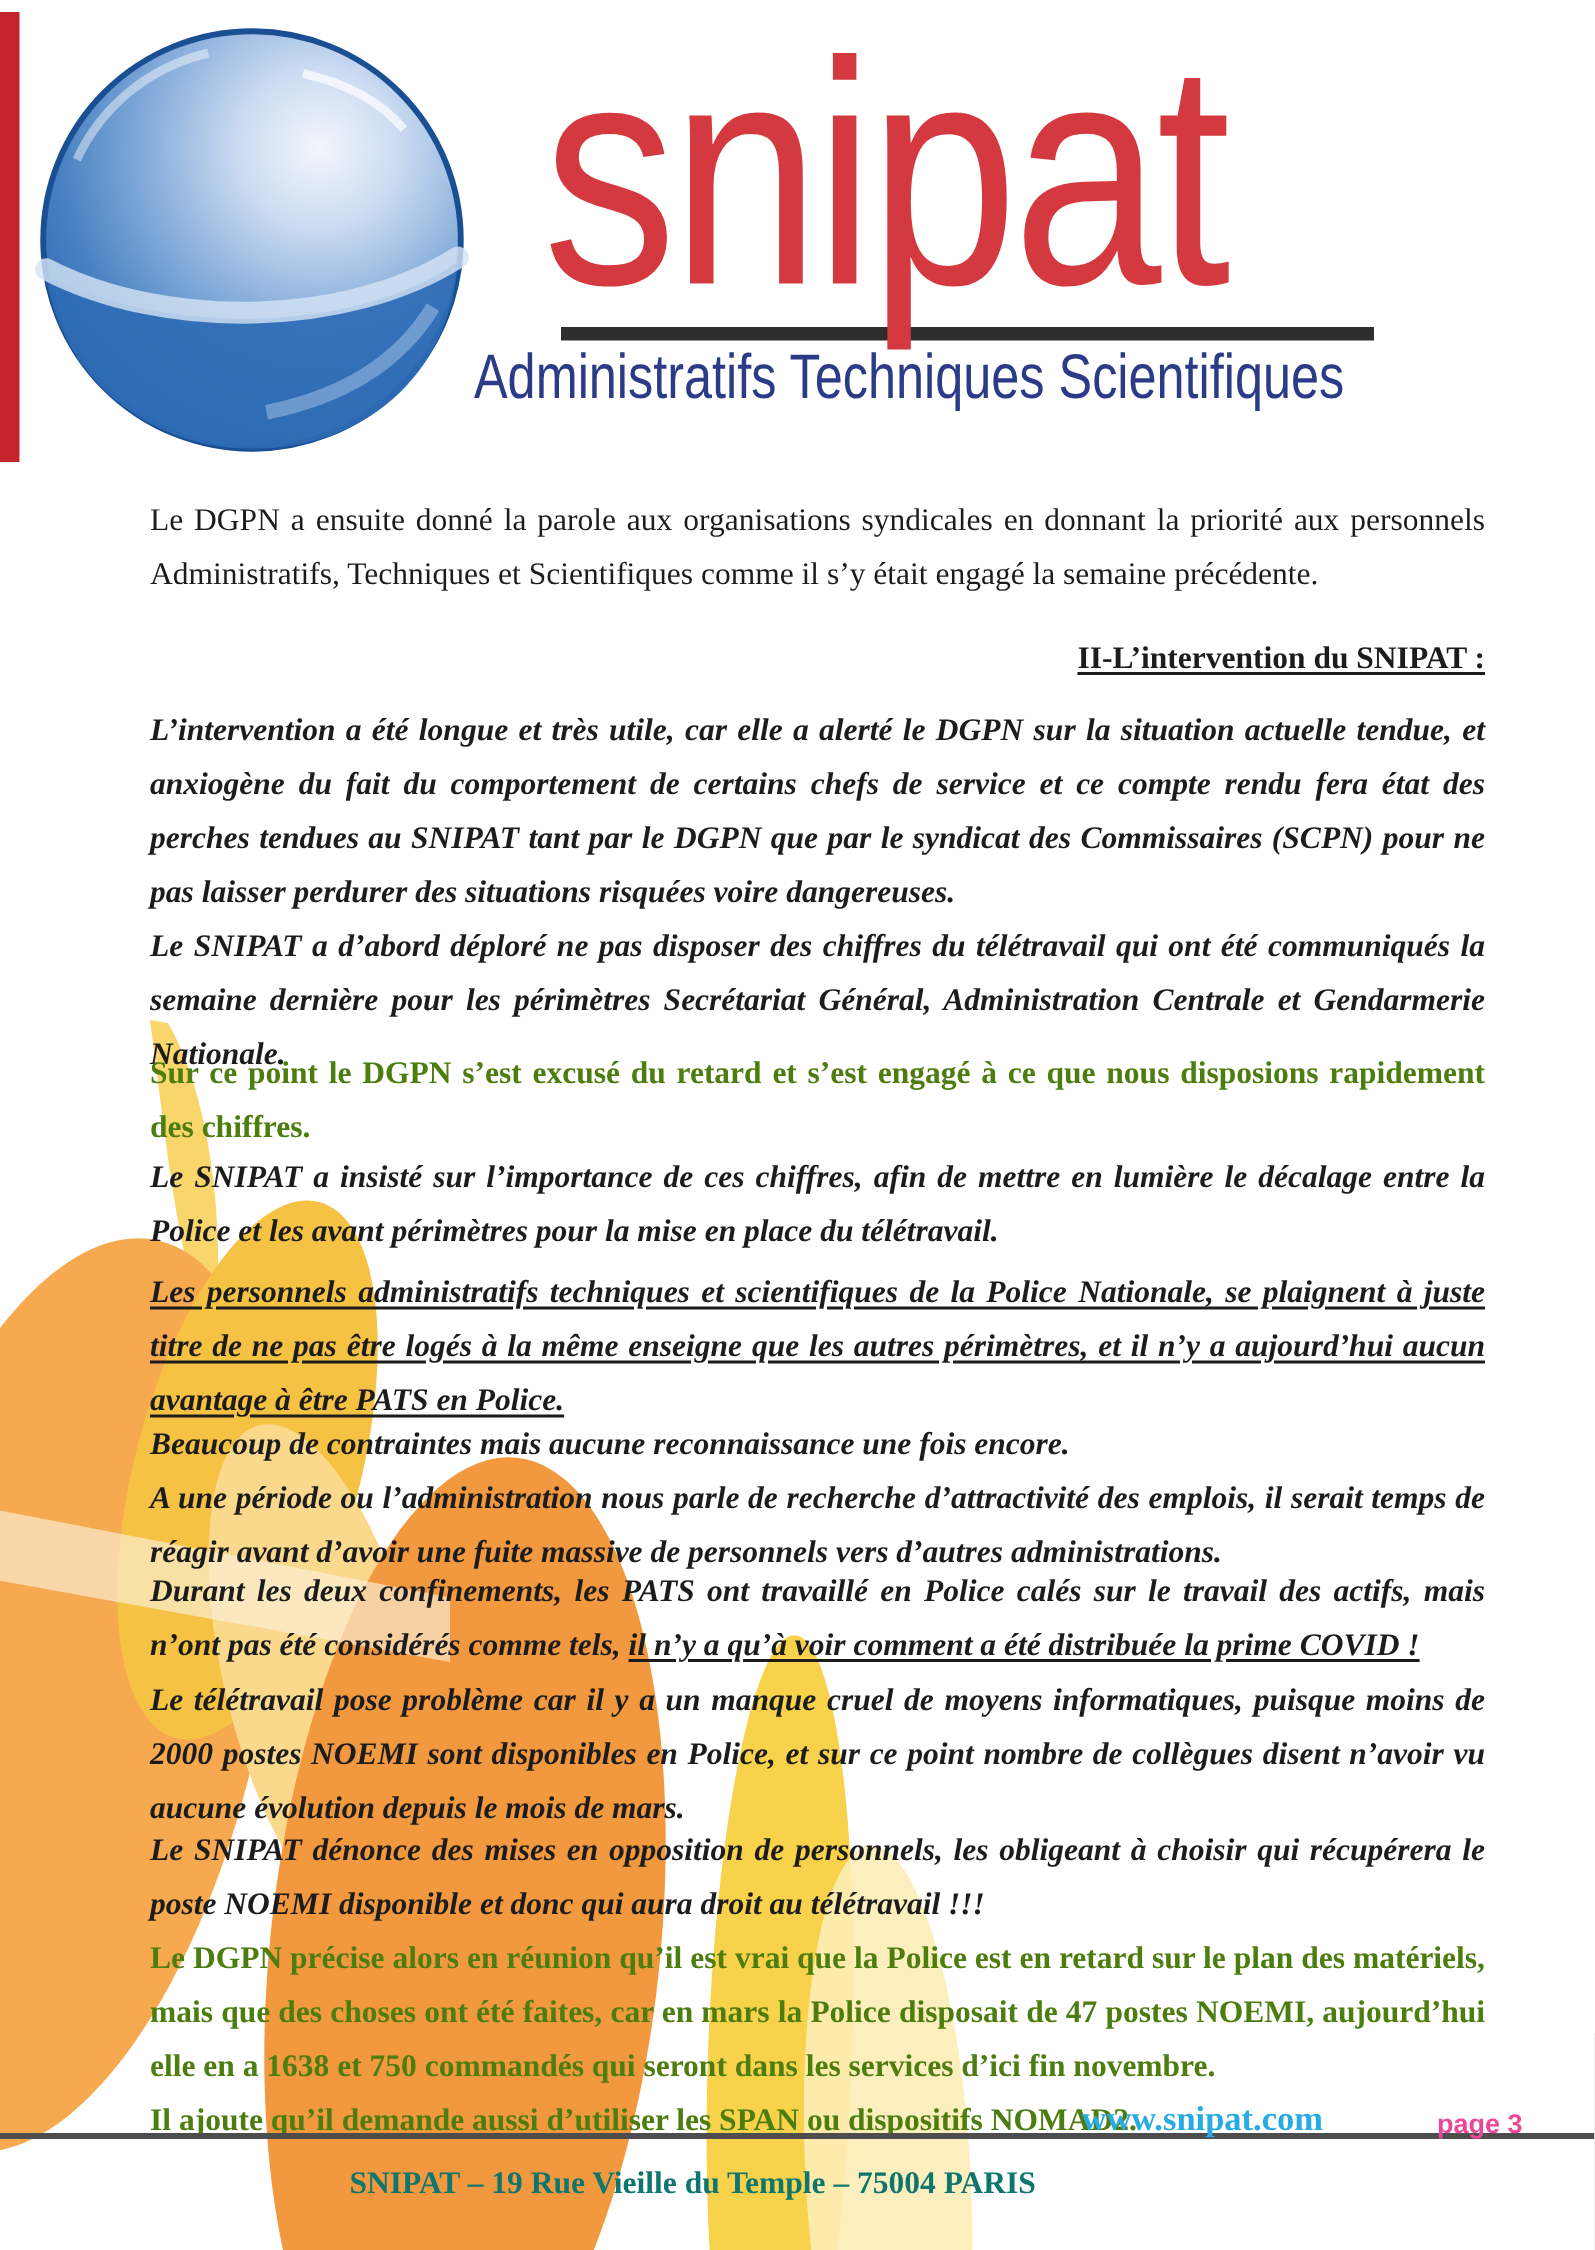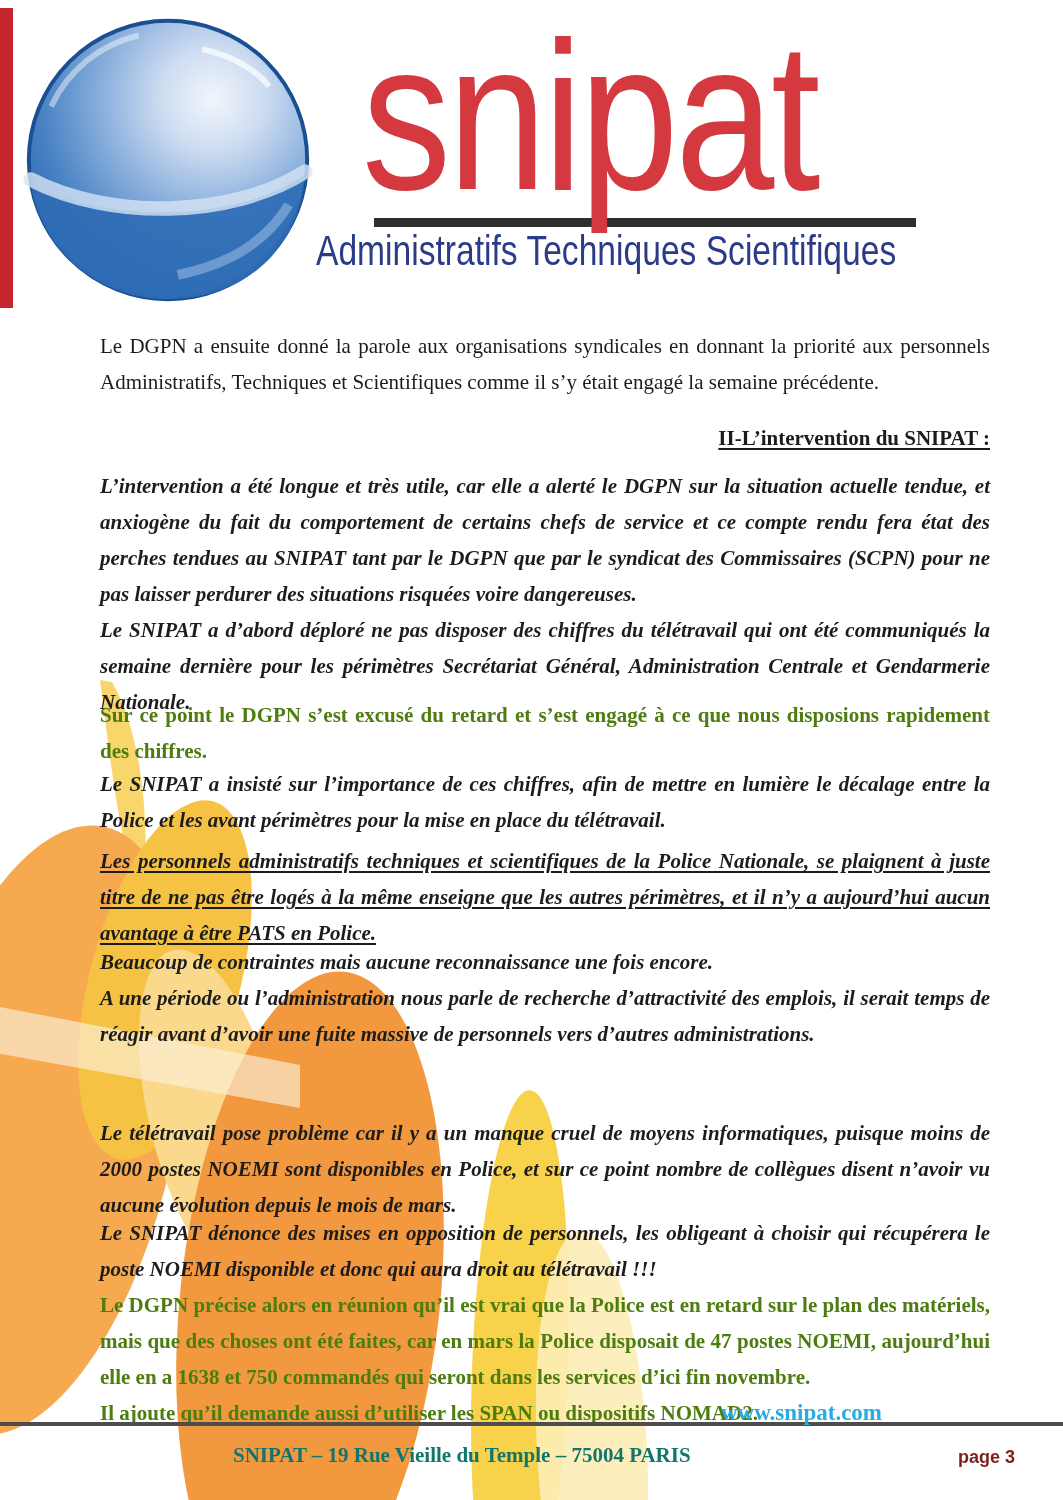--- a/index.html
+++ b/index.html
@@ -25,21 +25,21 @@
   .bi{font-weight:bold;font-style:italic;}
   .blue{color:#4d7c0f;font-weight:bold;}
   .ul{text-decoration:underline;text-decoration-thickness:2px;text-underline-offset:3px;}
   .sub{display:block;}
   #heading{font-weight:bold;text-align:right;}
   
   #footer-rule{position:absolute;left:0;top:1422px;width:1063px;height:4px;background:#4d4d4d;z-index:3;}
   .foot{position:absolute;z-index:4;font-weight:bold;white-space:nowrap;}
   #footer-address{left:233px;top:1443px;font-size:21px;color:#0f766e;}
   #footer-site{left:721px;top:1400px;font-size:23px;color:#29aae1;}
-  #footer-page{left:958px;top:1447px;font-size:18px;color:#7f1d1d;font-family:"Liberation Sans",sans-serif;}
+  #footer-page{left:958px;top:1406px;font-size:18px;color:#ec4899;font-family:"Liberation Sans",sans-serif;}
 </style>
 </head>
 <body>
 
 <div id="page">
 
   <svg id="flames" viewBox="0 0 820 850" preserveAspectRatio="none" aria-hidden="true">
     <path d="M100,30 C112,120 118,190 142,250 C152,170 140,80 112,32 Z" fill="#f7cf52" opacity="0.85"></path>
     <ellipse cx="40" cy="480" rx="135" ry="310" transform="rotate(12 40 480)" fill="#f6a94f"></ellipse>
     <ellipse cx="165" cy="330" rx="75" ry="185" transform="rotate(15 165 330)" fill="#f6c244"></ellipse>
@@ -87,20 +87,23 @@
 
   <p class="para bi" style="top:766px">Le SNIPAT a insisté sur l’importance de ces chiffres, afin de mettre en lumière le décalage entre la Police et les avant périmètres pour la mise en place du télétravail.</p>
 
   <p class="para bi ul" style="top:843px">Les personnels administratifs techniques et scientifiques de la Police Nationale, se plaignent à juste titre de ne pas être logés à la même enseigne que les autres périmètres, et il n’y a aujourd’hui aucun avantage à être PATS en Police.</p>
 
   <p class="para bi" style="top:944px">
     <span class="sub">Beaucoup de contraintes mais aucune reconnaissance une fois encore.</span>
     <span class="sub">A une période ou l’administration nous parle de recherche d’attractivité des emplois, il serait temps de réagir avant d’avoir une fuite massive de personnels vers d’autres administrations.</span>
   </p>
 
+  <p class="para bi" style="top:1042px">
+    <span>Durant les deux confinements, les PATS ont travaillé en Police calés sur le travail des actifs, mais n’ont pas été considérés comme tels, </span><span class="ul">il n’y a qu’à voir comment a été distribuée la prime COVID !</span>
+  </p>
 
   <p class="para bi" style="top:1115px">Le télétravail pose problème car il y a un manque cruel de moyens informatiques, puisque moins de 2000 postes NOEMI sont disponibles en Police, et sur ce point nombre de collègues disent n’avoir vu aucune évolution depuis le mois de mars.</p>
 
   <p class="para bi" style="top:1215px">Le SNIPAT dénonce des mises en opposition de personnels, les obligeant à choisir qui récupérera le poste NOEMI disponible et donc qui aura droit au télétravail !!!</p>
 
   <p class="para blue" style="top:1287px">
     <span>Le DGPN précise alors en réunion qu’il est vrai que la Police est en retard sur le plan des matériels, mais que des choses ont été faites, car en mars la Police disposait de 47 postes NOEMI, aujourd’hui elle en a 1638 et 750 commandés qui seront dans les services d’ici fin novembre.</span>
     <span class="sub">Il ajoute qu’il demande aussi d’utiliser les SPAN ou dispositifs NOMAD2.</span>
   </p>
 

